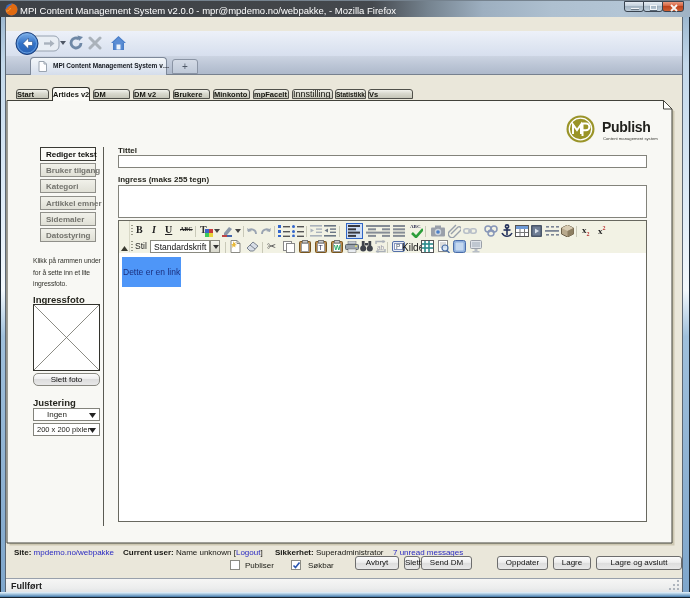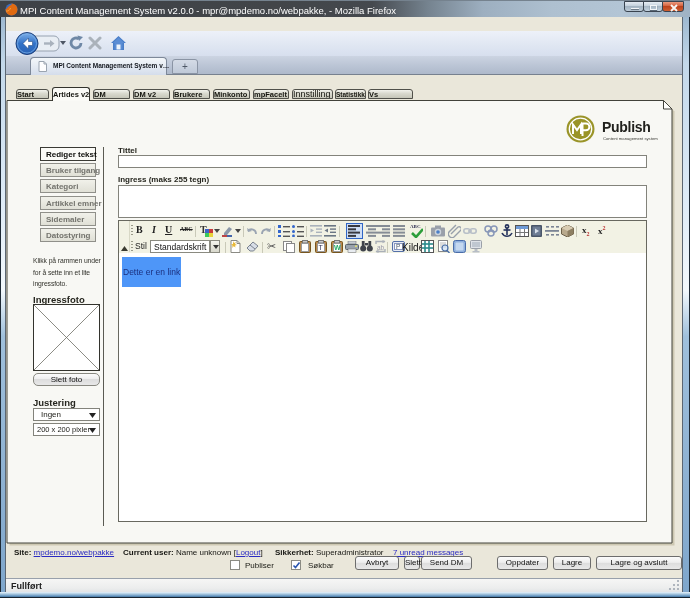--- a/index.html
+++ b/index.html
@@ -36,21 +36,21 @@
 #viewport{left:6px;top:75px;width:676px;height:503px;background:#eae7da;overflow:hidden}
 
 #statusbar{left:6px;top:578px;width:676px;height:14px;background:linear-gradient(180deg,#f6f6f5 0%,#eceded 70%,#e2e4e6 100%);border-top:1px solid #98a0ab;font-size:10px;color:#26292e}
 
 .ctab{position:absolute;height:10px;background:linear-gradient(180deg,#f2f2ec 0%,#d8d8cd 45%,#c6c6b9 100%);border:1px solid #50504a;border-radius:3px 3px 0 0;white-space:nowrap;overflow:hidden;font-size:7.5px;font-weight:bold;color:#15150f;text-align:left;line-height:10px}
 .sbi{position:absolute;left:34px;width:56px;height:14px;background:linear-gradient(180deg,#f1f1ea 0%,#e0e0d6 100%);border:1px solid #90908a;white-space:nowrap;font-size:8px;font-weight:bold;color:#73736d;line-height:13px;padding-left:5px}
 .lbl{position:absolute;font-size:8px;font-weight:bold;color:#26261f}
 .fld{position:absolute;background:#fff;border:1px solid #83837b}
 .btn{position:absolute;height:14px;background:linear-gradient(180deg,#fbfbfb 0%,#eee 45%,#ddd 50%,#e8e8e8 100%);border:1px solid #6d6d6d;border-radius:3px;font-size:8px;color:#111;text-align:center;line-height:12px;font-family:"Liberation Sans",sans-serif}
 .sep1{position:absolute;top:2px;width:1px;height:11px;background:#c9c9b8}
-.flink{color:#2a2ac2;text-decoration:underline}
+.flink{color:#2a2ac2;}
 </style>
 </head>
 <body>
 <div id="win">
 
   <div id="titlebar" class="abs">
     <svg class="abs" style="left:5px;top:2px" width="13" height="13" viewBox="0 0 13 13">
       <circle cx="6.5" cy="6.5" r="6" fill="#3b6dbf"></circle>
       <path d="M6.5 .5a6 6 0 1 1 -6 6c2-1 3-4 6-4.5z" fill="#e06a10"></path>
       <path d="M1 8c2 .5 4-1 4.5-3" stroke="#f4a140" stroke-width="1" fill="none"></path>
@@ -158,21 +158,21 @@
     <div class="sbi" style="top:153px">Datostyring</div>
     <div class="abs" style="left:97px;top:72px;width:1px;height:379px;background:#5a5a52"></div>
     <div class="abs" style="left:27px;top:180px;font-size:6.8px;color:#33332c;line-height:11.5px;letter-spacing:-0.1px;white-space:nowrap">Klikk på rammen under<br>for å sette inn et lite<br>ingressfoto.</div>
     <div class="lbl" style="left:27px;top:219px;font-size:9.5px">Ingressfoto</div>
     <svg class="abs" style="left:27px;top:229px" width="67" height="67" viewBox="0 0 67 67">
       <rect x="0.5" y="0.5" width="66" height="66" fill="#fff" stroke="#33332d"></rect>
       <path d="M1 1L66 66M66 1L1 66" stroke="#6e6e66" stroke-width="0.8"></path>
     </svg>
     <div class="btn" style="left:27px;top:298px;width:67px;height:13px;line-height:11px;border-radius:5px;border-color:#888880">Slett foto</div>
     <div class="lbl" style="left:27px;top:322px;font-size:9.5px">Justering</div>
-    <div class="fld" style="left:27px;top:333px;width:67px;height:13px;font-size:8px;white-space:nowrap;color:#1c1c16;line-height:12px;padding-left:7px">Ingen<svg style="position:absolute;right:3px;top:4px" width="7" height="5" viewBox="0 0 7 5">
+    <div class="fld" style="left:27px;top:333px;width:67px;height:13px;font-size:8px;white-space:nowrap;color:#1c1c16;line-height:12px;padding-left:13px">Ingen<svg style="position:absolute;right:3px;top:4px" width="7" height="5" viewBox="0 0 7 5">
           <path d="M0 0h7L3.5 5z" fill="#222"></path>
         </svg></div>
     <div class="fld" style="left:27px;top:348px;width:67px;height:13px;font-size:7.5px;white-space:nowrap;color:#1c1c16;line-height:12px;padding-left:3px">200 x 200 pixler<svg style="position:absolute;right:3px;top:4px" width="7" height="5" viewBox="0 0 7 5">
           <path d="M0 0h7L3.5 5z" fill="#222"></path>
         </svg></div>
 
     <div class="lbl" style="left:112px;top:71px">Tittel</div>
     <div class="fld" style="left:112px;top:80px;width:529px;height:13px"></div>
     <div class="lbl" style="left:112px;top:100px">Ingress (maks 255 tegn)</div>
     <div class="fld" style="left:112px;top:110px;width:529px;height:33px"></div>

